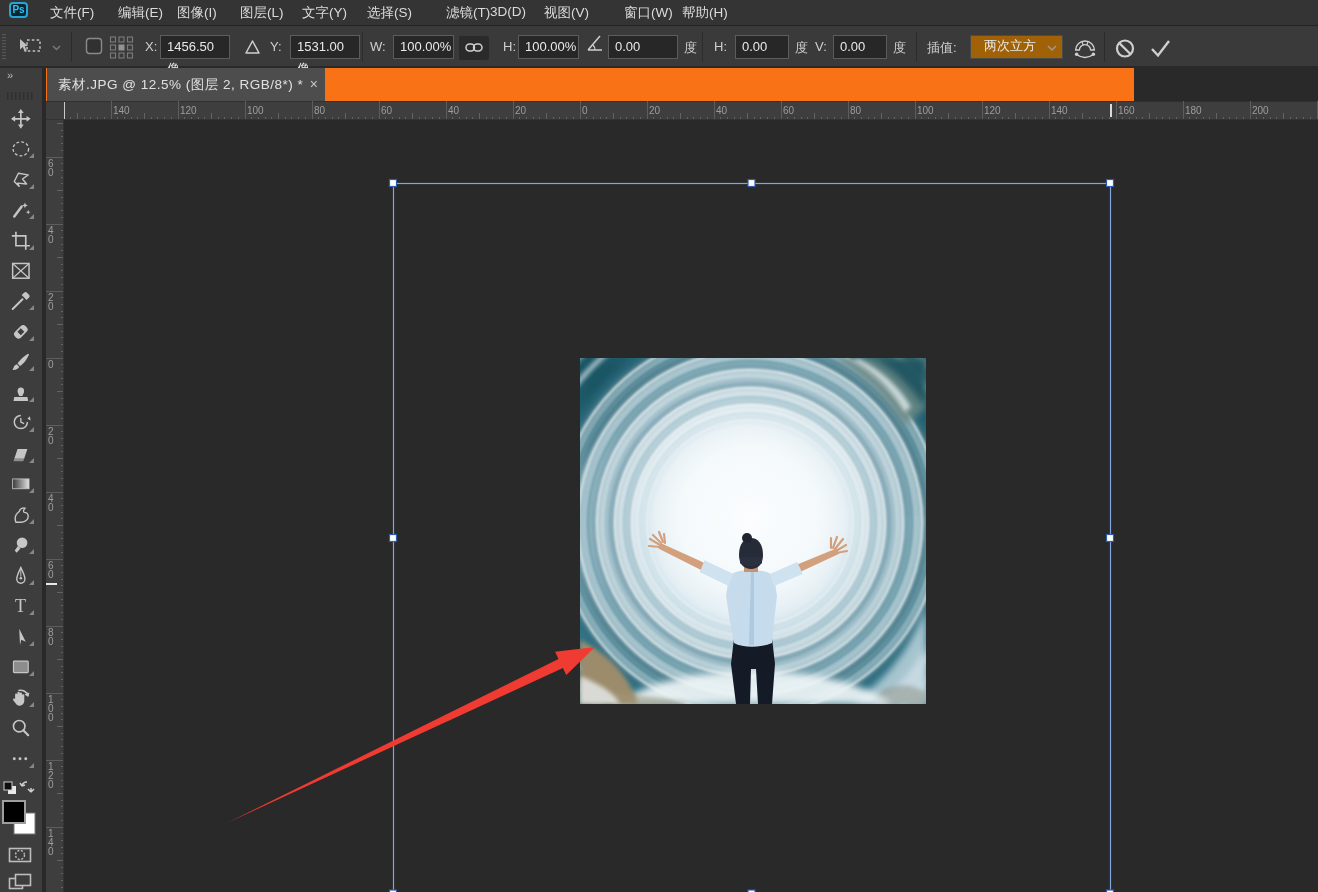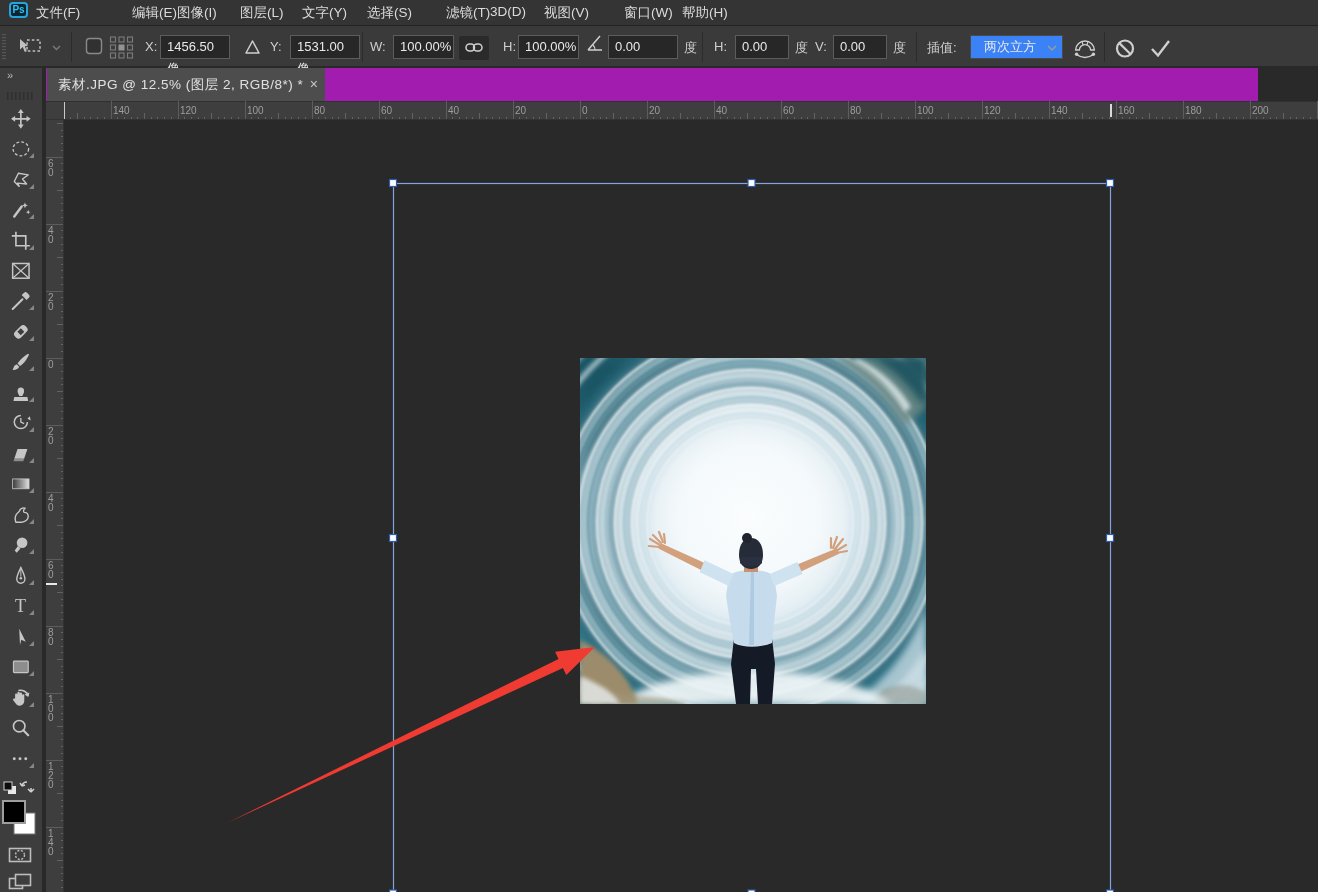--- a/index.html
+++ b/index.html
@@ -10,32 +10,32 @@
   .mitem{position:absolute;top:4px;font-size:13.5px;color:#dbdbdb;white-space:nowrap;}
   #pslogo{position:absolute;left:9px;top:2px;width:15px;height:12px;border:2px solid #26a5d8;
           border-radius:4px;background:#0a2533;color:#30c3f2;font-size:10px;font-weight:bold;
           text-align:center;line-height:12px;}
   #optbar{left:0;top:26px;width:1318px;height:40px;background:#3a3a3a;}
   .sep{position:absolute;width:1px;background:#2c2c2c;top:6px;height:30px;}
   .olab{position:absolute;top:13px;font-size:13px;color:#cfcfcf;}
   .obox{position:absolute;top:9px;height:22px;background:#272727;border:1px solid #5c5c5c;
         font-size:13px;color:#e9e9e9;line-height:22px;padding-left:6px;box-sizing:content-box;}
   #toolbar{left:0;top:68px;width:42px;height:824px;background:#3d3d3d;}
-  #tabstrip{left:46px;top:68px;width:1212px;height:33px;background:#a21caf;}
+  #tabstrip{left:46px;top:68px;width:1088px;height:33px;background:#f97316;}
   #tab{position:absolute;left:1px;top:0;width:278px;height:33px;background:#4d4d4d;color:#e0e0e0;
        font-size:13.5px;letter-spacing:0.5px;line-height:33px;}
   #canvas{left:64px;top:120px;width:1254px;height:772px;background:#292929;}
 </style>
 </head>
 <body>
 
 <div class="abs" id="menubar">
   <div id="pslogo">Ps</div>
-  <span class="mitem" style="left:36px">文件(F)</span>
-  <span class="mitem" style="left:132px">编辑(E)</span>
+  <span class="mitem" style="left:50px">文件(F)</span>
+  <span class="mitem" style="left:118px">编辑(E)</span>
   <span class="mitem" style="left:177px">图像(I)</span>
   <span class="mitem" style="left:240px">图层(L)</span>
   <span class="mitem" style="left:302px">文字(Y)</span>
   <span class="mitem" style="left:367px">选择(S)</span>
   <span class="mitem" style="left:446px">滤镜(T)</span>
   <span class="mitem" style="left:490px">3D(D)</span>
   <span class="mitem" style="left:544px">视图(V)</span>
   <span class="mitem" style="left:624px">窗口(W)</span>
   <span class="mitem" style="left:682px">帮助(H)</span>
 </div>
@@ -96,21 +96,21 @@
   <div class="obox" style="left:518px;width:53px;">100.00%</div>
   <div class="obox" style="left:608px;width:62px;">0.00</div>
   <span class="olab" style="left:684px">度</span>
   <span class="olab" style="left:714px">H:</span>
   <div class="obox" style="left:735px;width:46px;">0.00</div>
   <span class="olab" style="left:795px">度</span>
   <span class="olab" style="left:815px">V:</span>
   <div class="obox" style="left:833px;width:46px;">0.00</div>
   <span class="olab" style="left:893px">度</span>
   <span class="olab" style="left:927px">插值:</span>
-  <div class="obox" style="left:970px;width:78px;background:#3b82f6;border-color:#4a4a4a;padding-left:13px;">两次立方</div>
+  <div class="obox" style="left:970px;width:78px;background:#a16207;border-color:#4a4a4a;padding-left:13px;font-family:Liberation Mono, monospace;">两次立方</div>
   <div class="sep" style="left:71px"></div>
   <div class="sep" style="left:362px"></div>
   <div class="sep" style="left:702px"></div>
   <div class="sep" style="left:916px"></div>
   <div class="sep" style="left:1104px"></div>
 </div>
 
 <div class="abs" id="toolbar">
   <svg class="abs" style="left:0;top:0" width="42" height="824" id="toolsvg">
       <g transform="translate(0,-68)">

